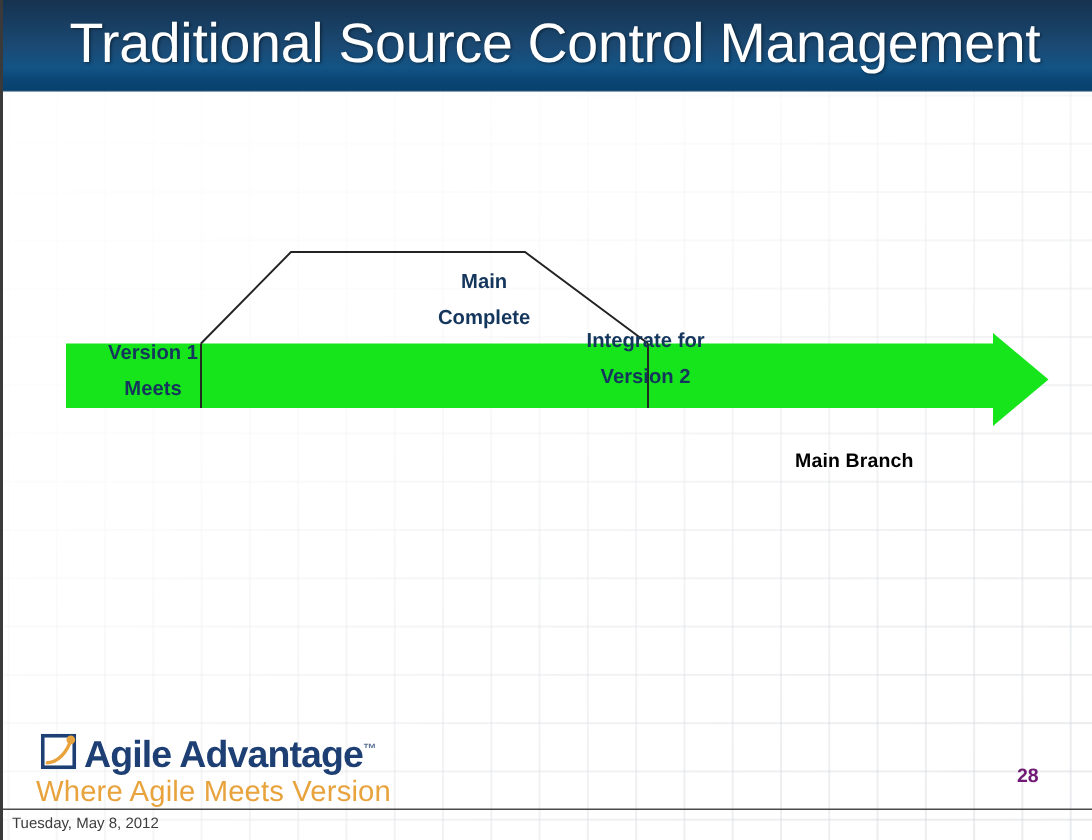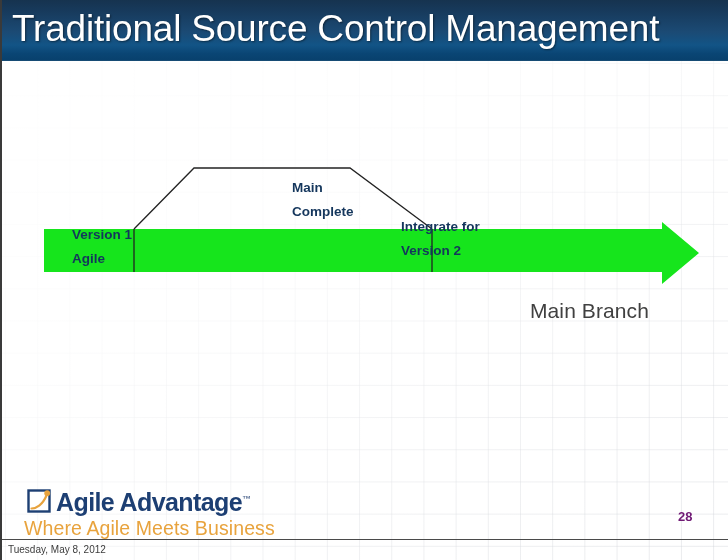--- a/index.html
+++ b/index.html
@@ -13,20 +13,21 @@
   }
 
   .slide {
     position: relative;
     width: 728px;
     height: 560px;
     background: #ffffff;
     overflow: hidden;
     box-sizing: border-box;
     border-left: 2px solid #3a3a3a;
+    text-align: center;
   }
 
   
   .grid-bg {
     position: absolute;
     left: 0;
     top: 61px;
     width: 728px;
     height: 499px;
     background-image:
@@ -96,29 +97,29 @@
   .lbl {
     position: absolute;
     color: #14365c;
     font-weight: bold;
     font-size: 13.5px;
     line-height: 24px;
     white-space: nowrap;
   }
   .lbl-version1  { left: 70px;  top: 162px; }
   .lbl-code      { left: 290px; top: 115px; }
-  .lbl-integrate { left: 399px; top: 154px; }
+  .lbl-integrate { left: 389px; top: 154px; }
 
   .main-branch-label {
     position: absolute;
     left: 528px;
     top: 238px;
-    font-size: 21px;
-    font-weight: normal;
-    color: #404040;
+    font-size: 13px;
+    font-weight: bold;
+    color: #000000;
     white-space: nowrap;
     letter-spacing: 0.1px;
   }
 
   
   .logo-block {
     position: absolute;
     left: 20px;
     top: 485px;
     width: 215px;
@@ -210,21 +211,21 @@
 
       <polyline points="132,168 192,107 348,107 430,168" fill="none" stroke="#232323" stroke-width="1.3" stroke-linejoin="miter"></polyline>
 
       <line x1="132" y1="168" x2="132" y2="211" stroke="#232323" stroke-width="1.3"></line>
 
       <line x1="430" y1="168" x2="430" y2="211" stroke="#232323" stroke-width="1.3"></line>
     </svg>
 
     <div class="lbl lbl-version1">
       <div>Version 1</div>
-      <div>Agile</div>
+      <div>Meets</div>
     </div>
 
     <div class="lbl lbl-code">
       <div>Main</div>
       <div>Complete</div>
     </div>
 
     <div class="lbl lbl-integrate">
       <div>Integrate for</div>
       <div>Version 2</div>
@@ -236,21 +237,21 @@
   <div class="logo-block">
 
     <svg class="logo-mark" viewBox="0 0 27 27">
       <rect x="1.5" y="3.5" width="21" height="21" fill="#ffffff" stroke="#1d3f73" stroke-width="2.4"></rect>
       <path d="M4.5 21.5 C9 21.5 15.5 18 19.5 8.5" fill="none" stroke="#e8a33d" stroke-width="2.2" stroke-linecap="round"></path>
       <circle cx="20.2" cy="6.2" r="2.9" fill="#e8a33d"></circle>
     </svg>
 
     <div class="logo-word"><span>Agile Advantage</span><span class="logo-tm">™</span></div>
 
-    <div class="logo-tagline">Where Agile Meets Business</div>
+    <div class="logo-tagline">Where Agile Meets Version</div>
   </div>
 
   <div class="page-number">28</div>
 
   <div class="footer-rule"></div>
   <div class="footer-date">Tuesday, May 8, 2012</div>
 
 </div>
 
 </body></html>

